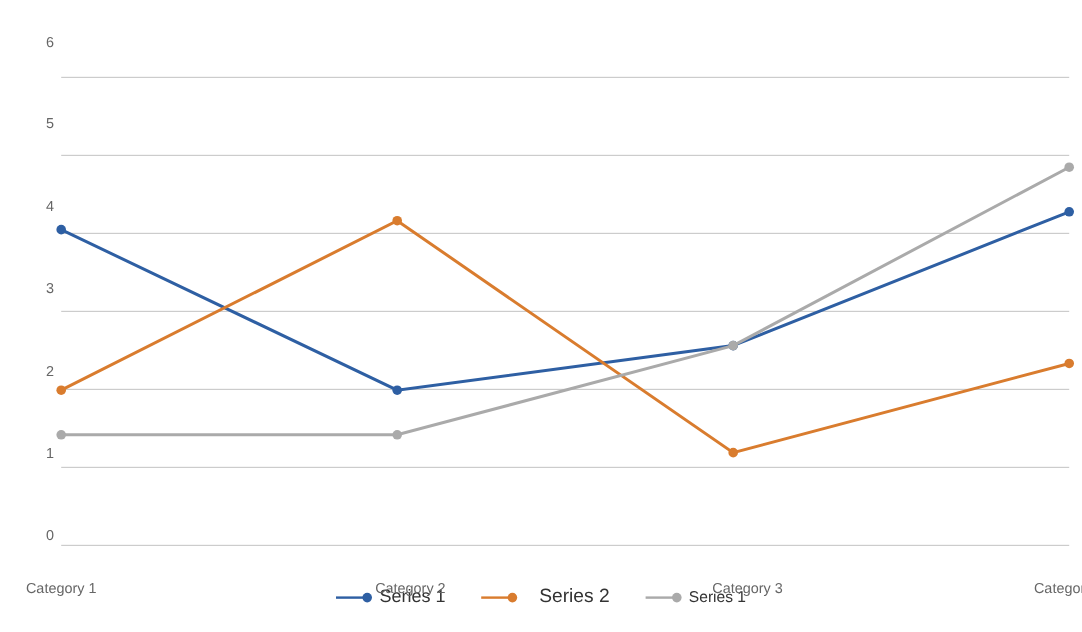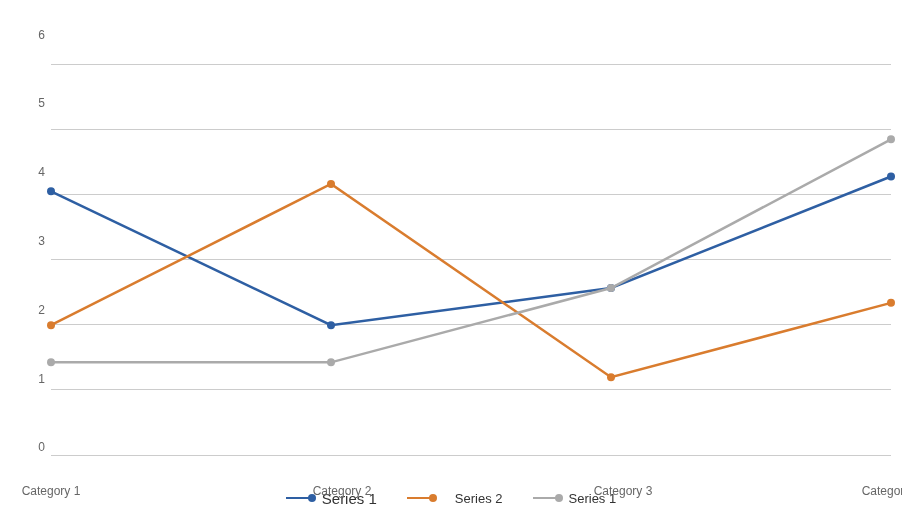--- a/index.html
+++ b/index.html
@@ -165,21 +165,21 @@
           <div class="legend-line" style="background-color: rgb(46, 95, 163);"></div>
           <div class="legend-dot" style="background-color: rgb(46, 95, 163); margin-left: -4px;"></div>
         </div>
         <span style="font-size: 15px;">Series 1</span>
       </div>
       <div class="legend-item">
         <div class="legend-line-wrapper">
           <div class="legend-line" style="background-color: rgb(217, 124, 46);"></div>
           <div class="legend-dot" style="background-color: rgb(217, 124, 46); margin-left: -4px;"></div>
         </div>
-        <span style="font-size: 13px; margin-left: 12px;">Series 2</span>
+        <span style="font-size: 16px; margin-left: 12px;">Series 2</span>
       </div>
       <div class="legend-item">
         <div class="legend-line-wrapper">
           <div class="legend-line" style="background-color: rgb(170, 170, 170);"></div>
           <div class="legend-dot" style="background-color: rgb(170, 170, 170); margin-left: -4px;"></div>
         </div>
         <span style="font-size: 13px;">Series 1</span>
       </div>
     </div>
 </div>

